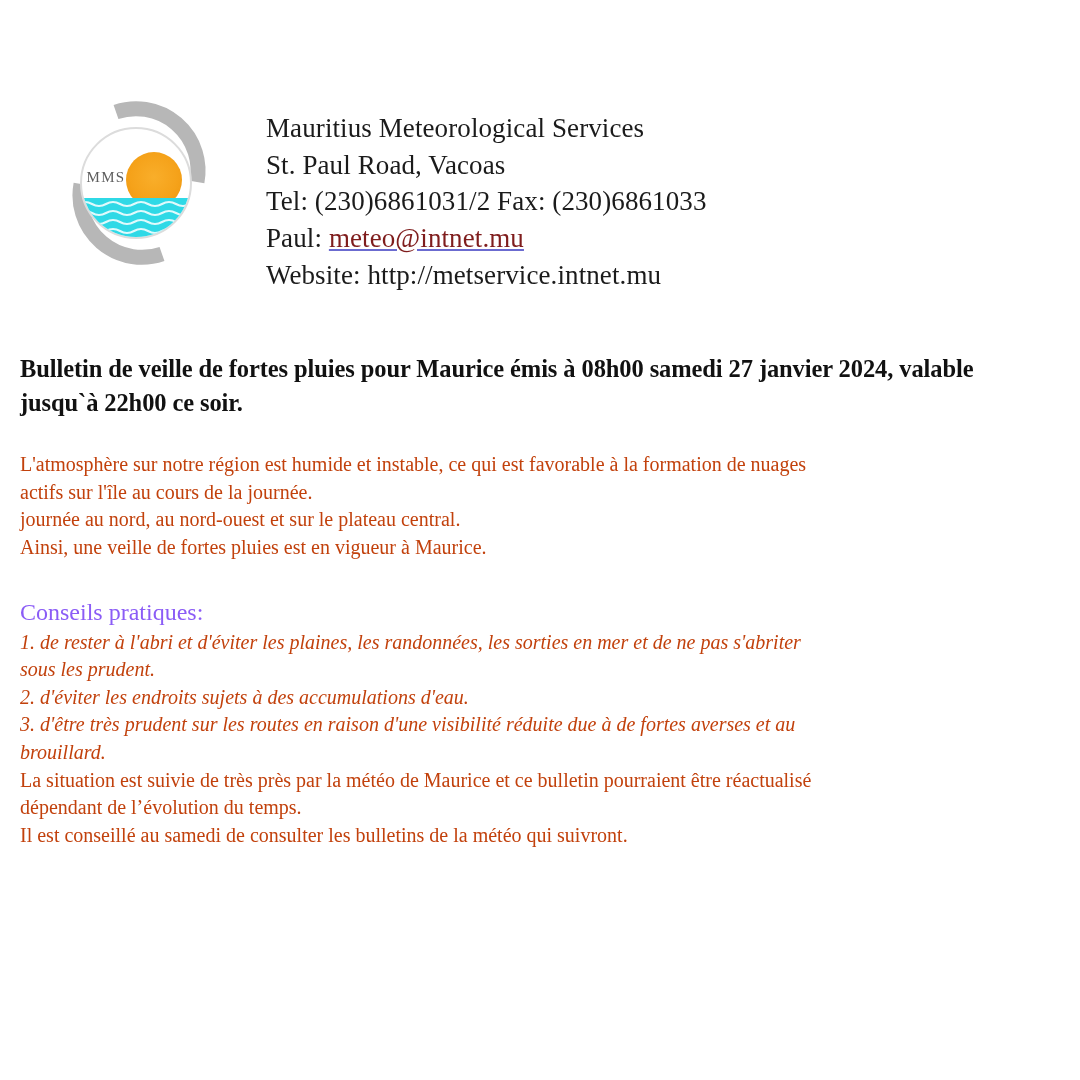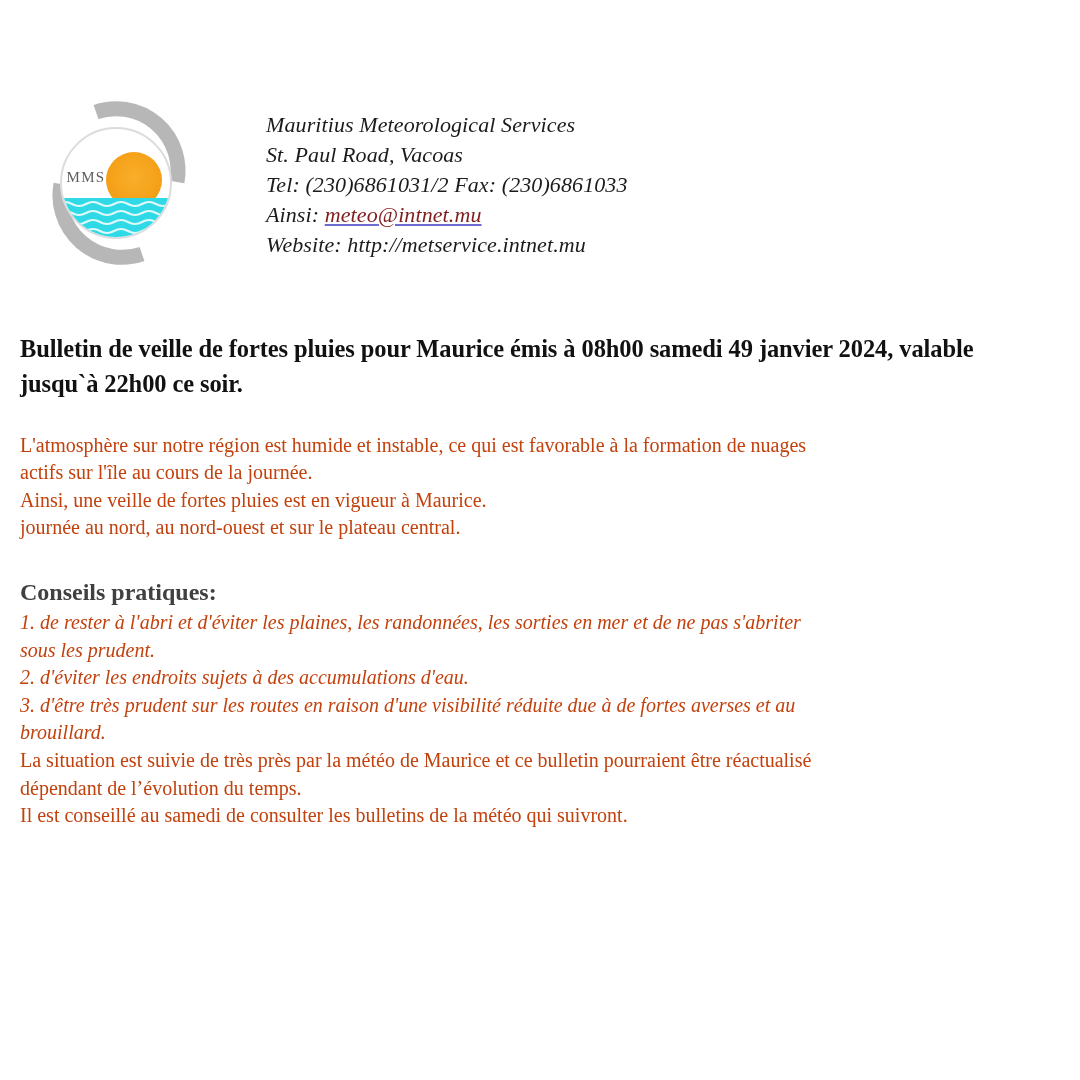--- a/index.html
+++ b/index.html
@@ -31,42 +31,41 @@
     display: flex;
     align-items: flex-start;
     padding: 88px 0 0 44px;
   }
 
   .logo-wrap {
     width: 170px;
     flex: 0 0 170px;
     display: flex;
     align-items: flex-start;
-    justify-content: flex-start;
+    justify-content: flex-end;
     padding-top: 4px;
   }
 
   .logo-svg {
     display: block;
     width: 150px;
     height: 182px;
   }
 
   .org-block {
     padding-top: 22px;
     padding-left: 52px;
     line-height: 1.36;
   }
 
   .org-line {
-    font-size: 22px;
+    font-size: 27px;
     letter-spacing: 0.1px;
     white-space: nowrap;
     color: #1b1b1b;
-    font-style: italic;
   }
 
   .email-row {
     white-space: nowrap;
   }
 
   .email-link {
     color: #7f1d1d;
     text-decoration: underline;
     text-decoration-color: #6b6bd0;
@@ -93,24 +92,24 @@
 
   .para-line {
     font-size: 20px;
     line-height: 1.38;
     color: #c2410c;
     white-space: nowrap;
   }
 
   .section-head {
     margin-top: 34px;
-    font-weight: bold;
+    font-weight: normal;
     font-size: 24px;
     line-height: 1.38;
-    color: #404040;
+    color: #8b5cf6;
   }
 
   .advice-list {
     margin: 0;
     padding: 0;
     list-style: none;
     font-style: italic;
   }
 
   .advice-item {
@@ -164,38 +163,38 @@
         </g>
 
         <text x="42" y="90" text-anchor="middle" font-family="'Liberation Serif','DejaVu Serif',serif" font-size="15" letter-spacing="1.4" fill="#3a3a3a" opacity="0.82">MMS</text>
       </svg>
     </div>
 
     <div class="org-block">
       <div class="org-line">Mauritius Meteorological Services</div>
       <div class="org-line">St. Paul Road, Vacoas</div>
       <div class="org-line">Tel: (230)6861031/2 Fax: (230)6861033</div>
-      <div class="org-line email-row"><span>Ainsi:</span> <a class="email-link" href="#">meteo@intnet.mu</a></div>
+      <div class="org-line email-row"><span>Paul:</span> <a class="email-link" href="#">meteo@intnet.mu</a></div>
       <div class="org-line"><span>Website:</span> <span>http://metservice.intnet.mu</span></div>
     </div>
 
   </div>
 
   <div class="content">
 
     <div class="doc-title">
-      <div>Bulletin de veille de fortes pluies pour Maurice émis à 08h00 samedi 49 janvier 2024, valable</div>
+      <div>Bulletin de veille de fortes pluies pour Maurice émis à 08h00 samedi 27 janvier 2024, valable</div>
       <div>jusqu`à 22h00 ce soir.</div>
     </div>
 
     <div class="para-block">
       <div class="para-line"> L'atmosphère sur notre région est humide et instable, ce qui est favorable à la formation de nuages</div>
       <div class="para-line">actifs sur l'île au cours de la journée.</div>
+      <div class="para-line">journée au nord, au nord-ouest et sur le plateau central.</div>
       <div class="para-line"> Ainsi, une veille de fortes pluies est en vigueur à Maurice.</div>
-      <div class="para-line">journée au nord, au nord-ouest et sur le plateau central.</div>
     </div>
 
     <div class="section-head">Conseils pratiques:</div>
 
     <div>
 
       <ul class="advice-list">
         <li class="advice-item">
           <div class="para-line"> 1. de rester à l'abri et d'éviter les plaines, les randonnées, les sorties en mer et de ne pas s'abriter</div>
           <div class="para-line">sous les prudent.</div>

